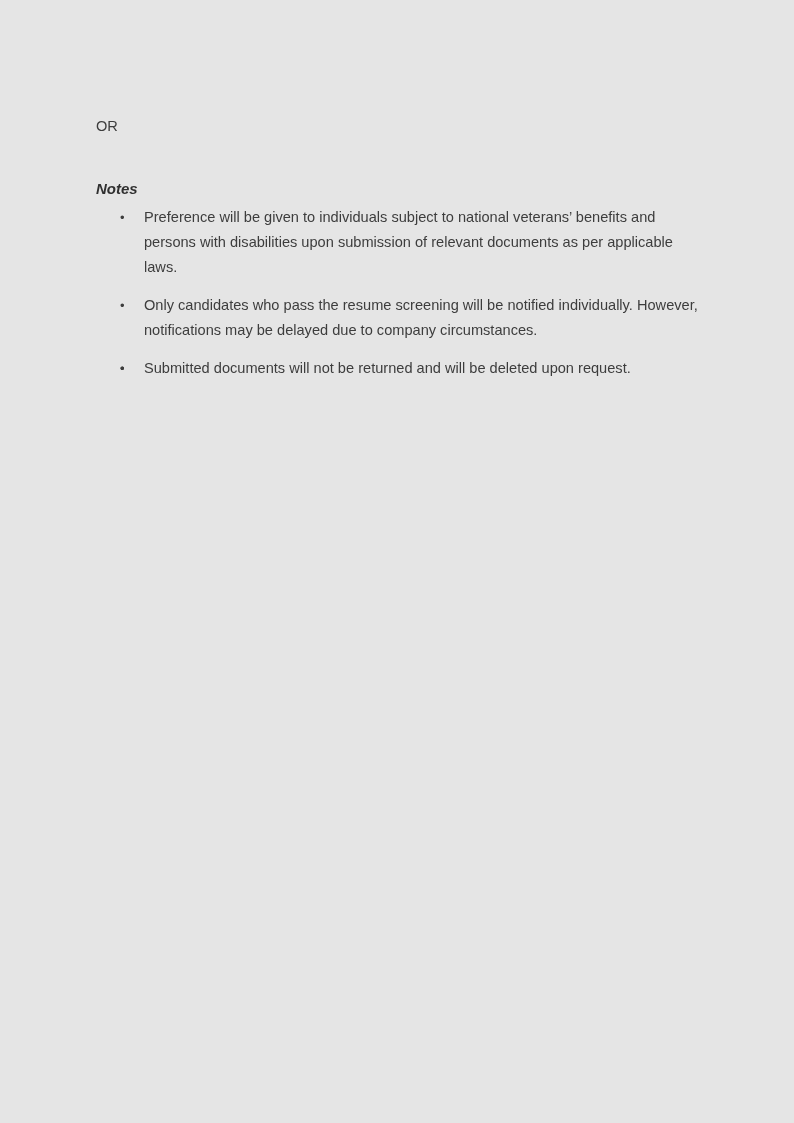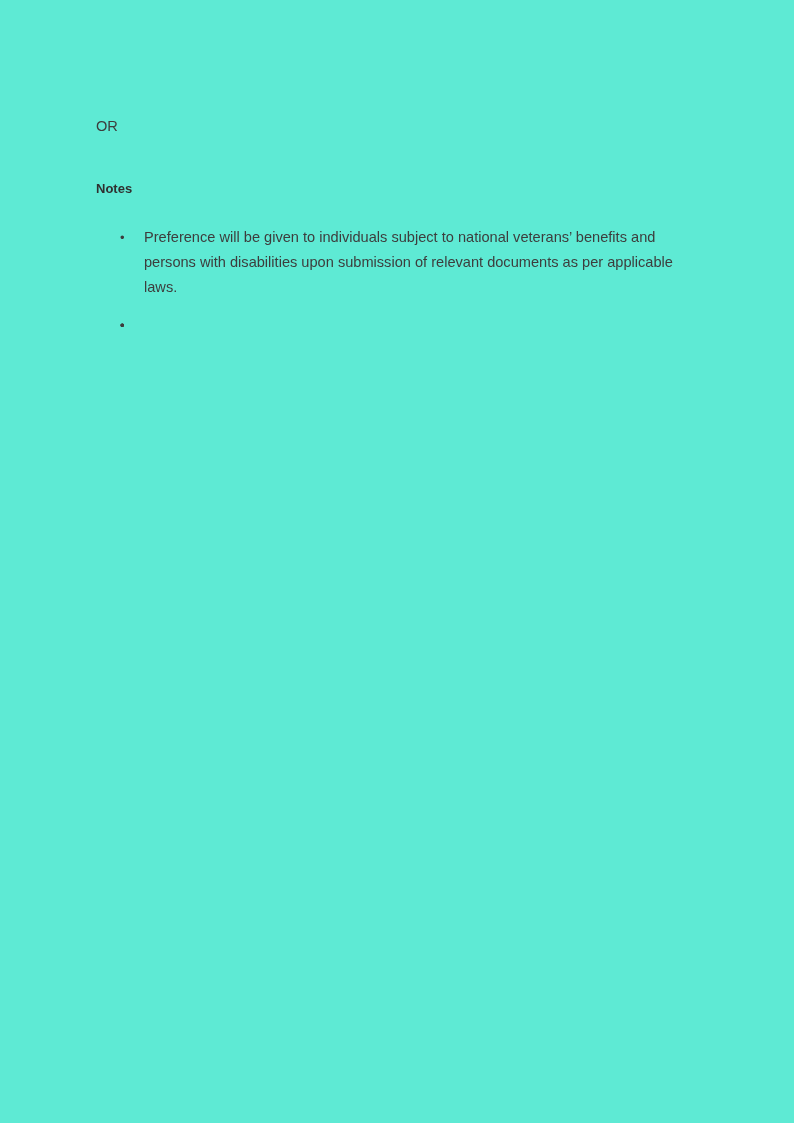--- a/index.html
+++ b/index.html
@@ -4,40 +4,41 @@
 <style>
   html, body {
     margin: 0;
     padding: 0;
     background: #ffffff;
   }
   .page {
     position: relative;
     width: 794px;
     height: 1123px;
-    background: #5eead4;
+    background: #e5e5e5;
     overflow: hidden;
     font-family: "Liberation Sans", "DejaVu Sans", sans-serif;
     color: #3d3d3d;
     box-sizing: border-box;
     padding: 114px 88px 0 96px;
   }
   .para {
     margin: 0 0 12px 0;
     font-size: 14.6px;
     line-height: 25px;
     font-weight: 400;
     text-align: left;
   }
   .notes-heading {
-    margin: 37px 0 24px 0;
-    font-size: 13px;
+    margin: 37px 0 4px 0;
+    font-size: 15px;
     line-height: 25px;
     font-weight: 700;
     color: #303030;
+    font-style: italic;
   }
   ul.notes-list {
     list-style: none;
     margin: 0;
     padding: 0 0 0 48px;
   }
   ul.notes-list li {
     position: relative;
     margin: 0 0 13px 0;
     font-size: 14.6px;
@@ -63,22 +64,24 @@
 
   <h2 class="notes-heading">Notes</h2>
 
   <ul class="notes-list">
     <li>
       <span class="bullet-marker">•</span>
       <span>Preference will be given to individuals subject to national veterans’ benefits and persons with disabilities upon submission of relevant documents as per applicable laws.</span>
     </li>
     <li>
       <span class="bullet-marker">•</span>
+      <span>Only candidates who pass the resume screening will be notified individually. However, notifications may be delayed due to company circumstances.</span>
     </li>
     <li>
       <span class="bullet-marker">•</span>
     </li>
     <li>
       <span class="bullet-marker">•</span>
+      <span>Submitted documents will not be returned and will be deleted upon request.</span>
     </li>
   </ul>
 
 </div>
 
 </body></html>

